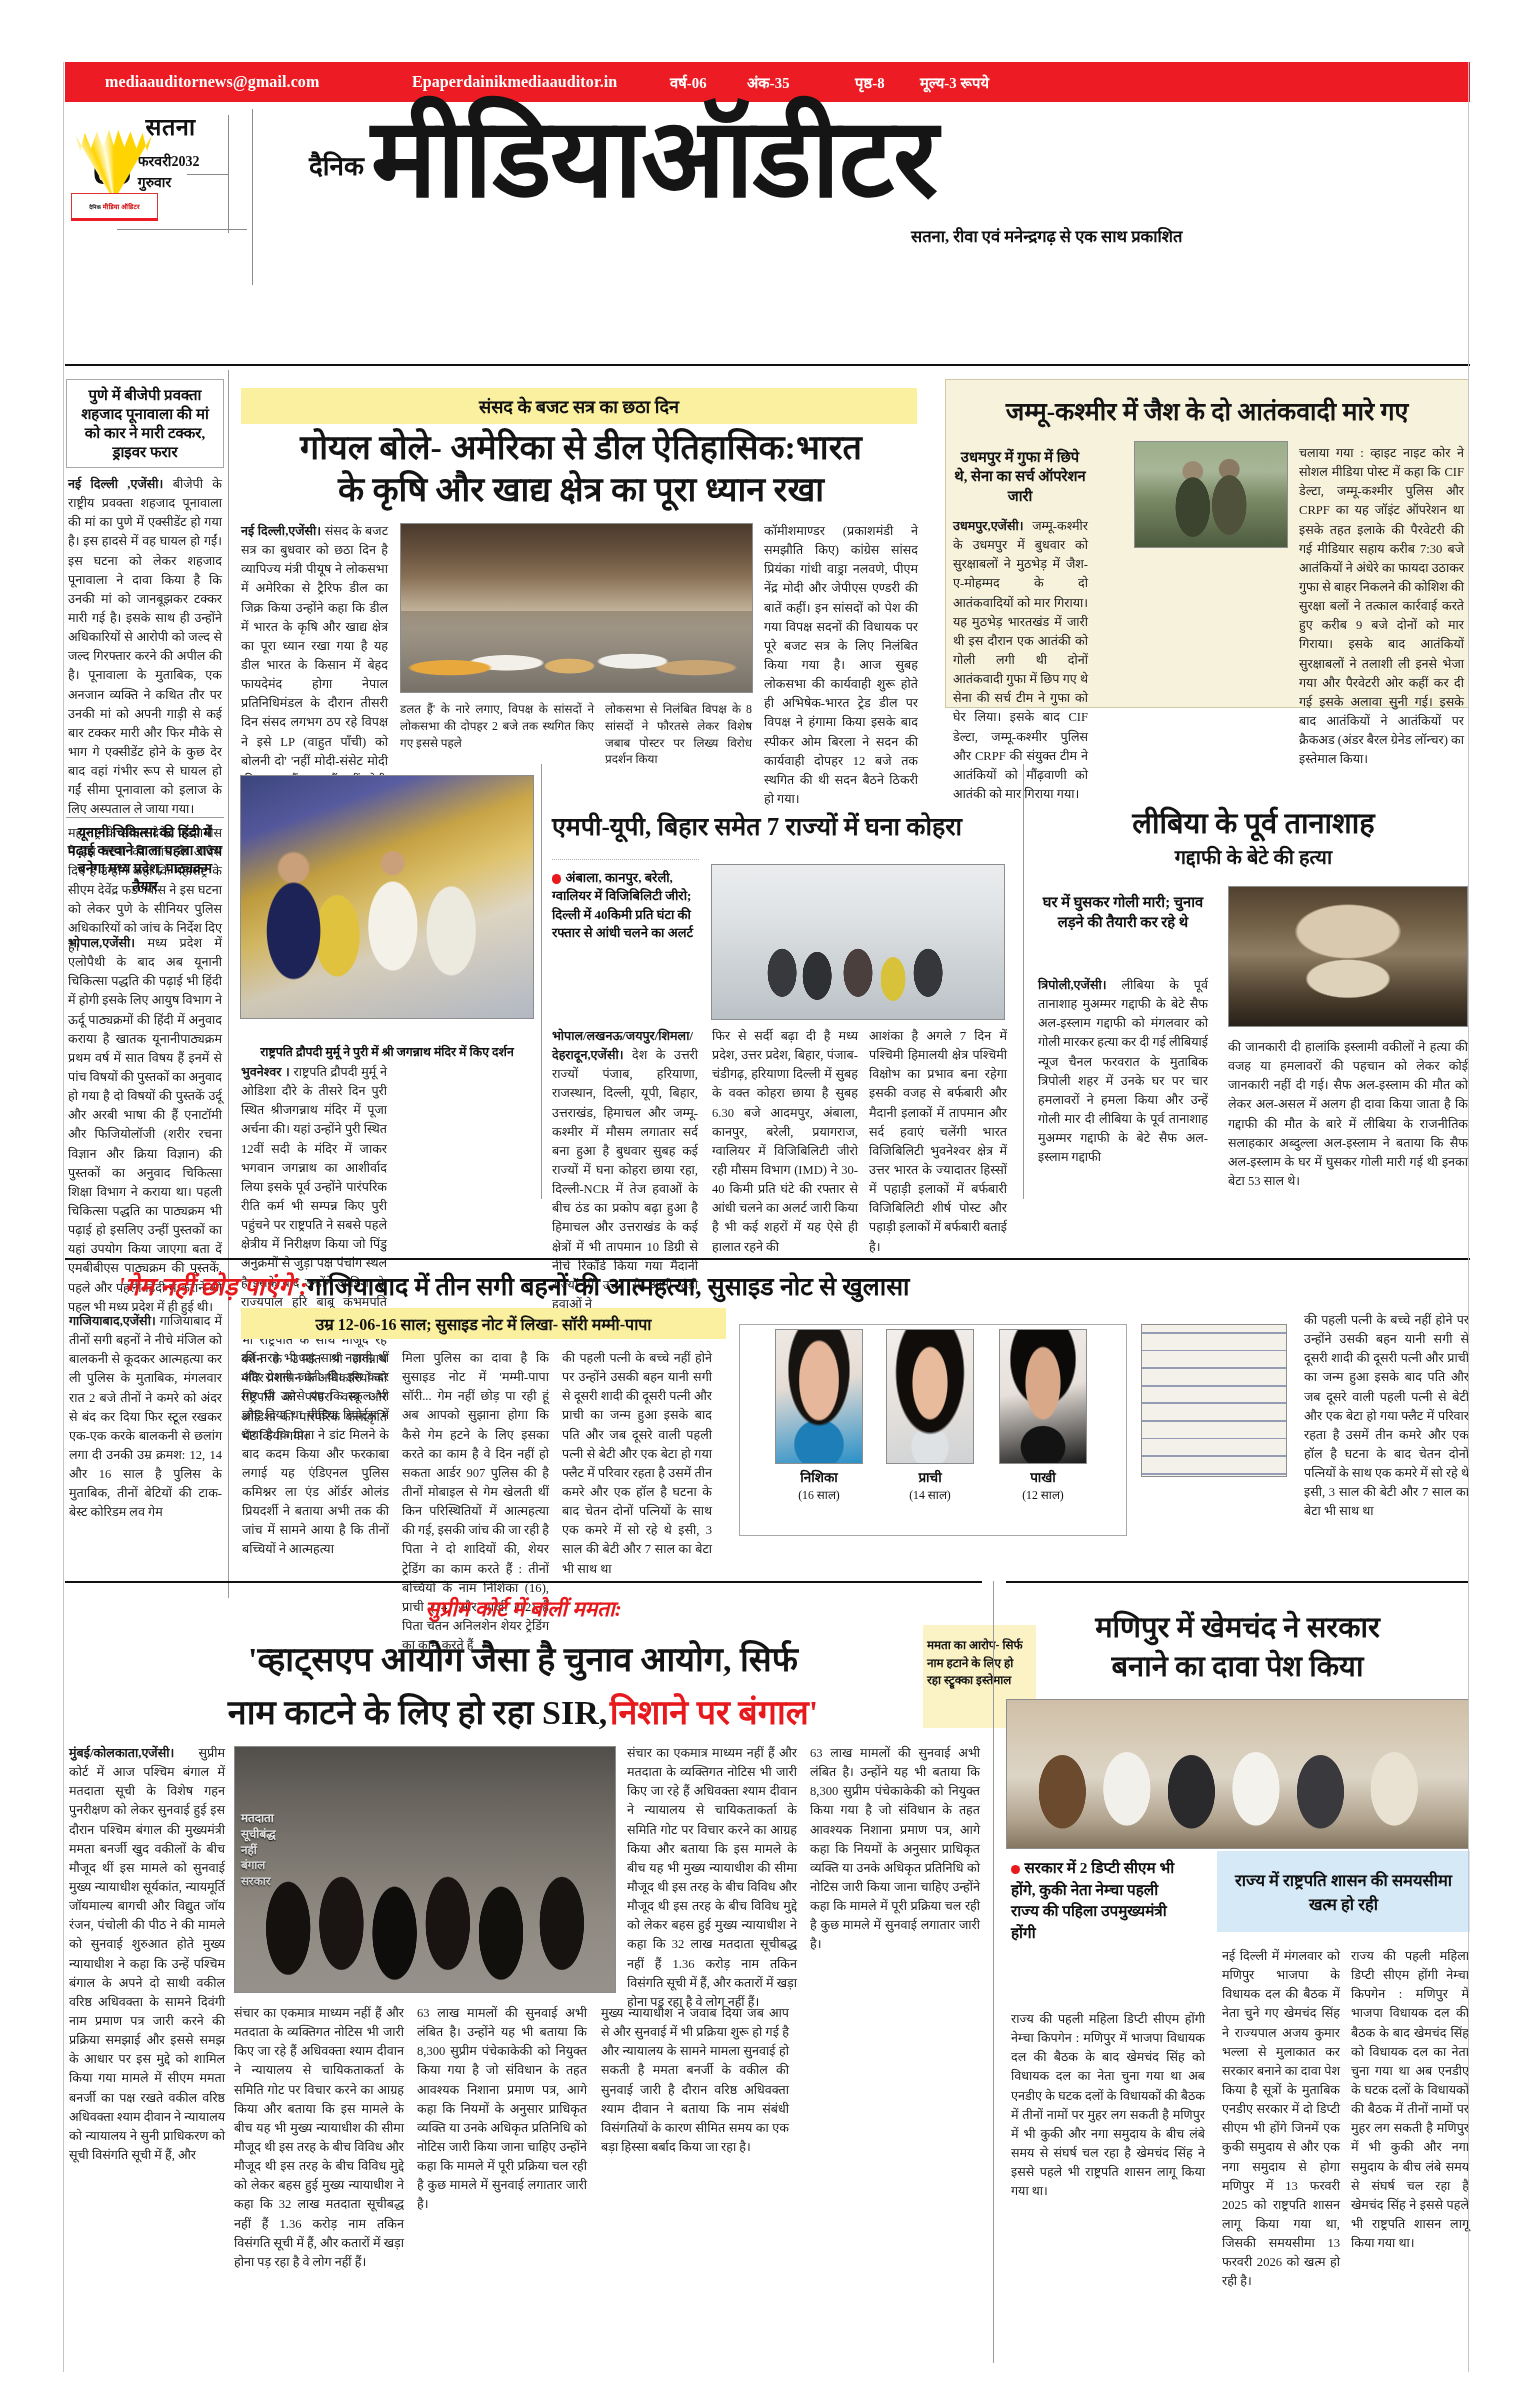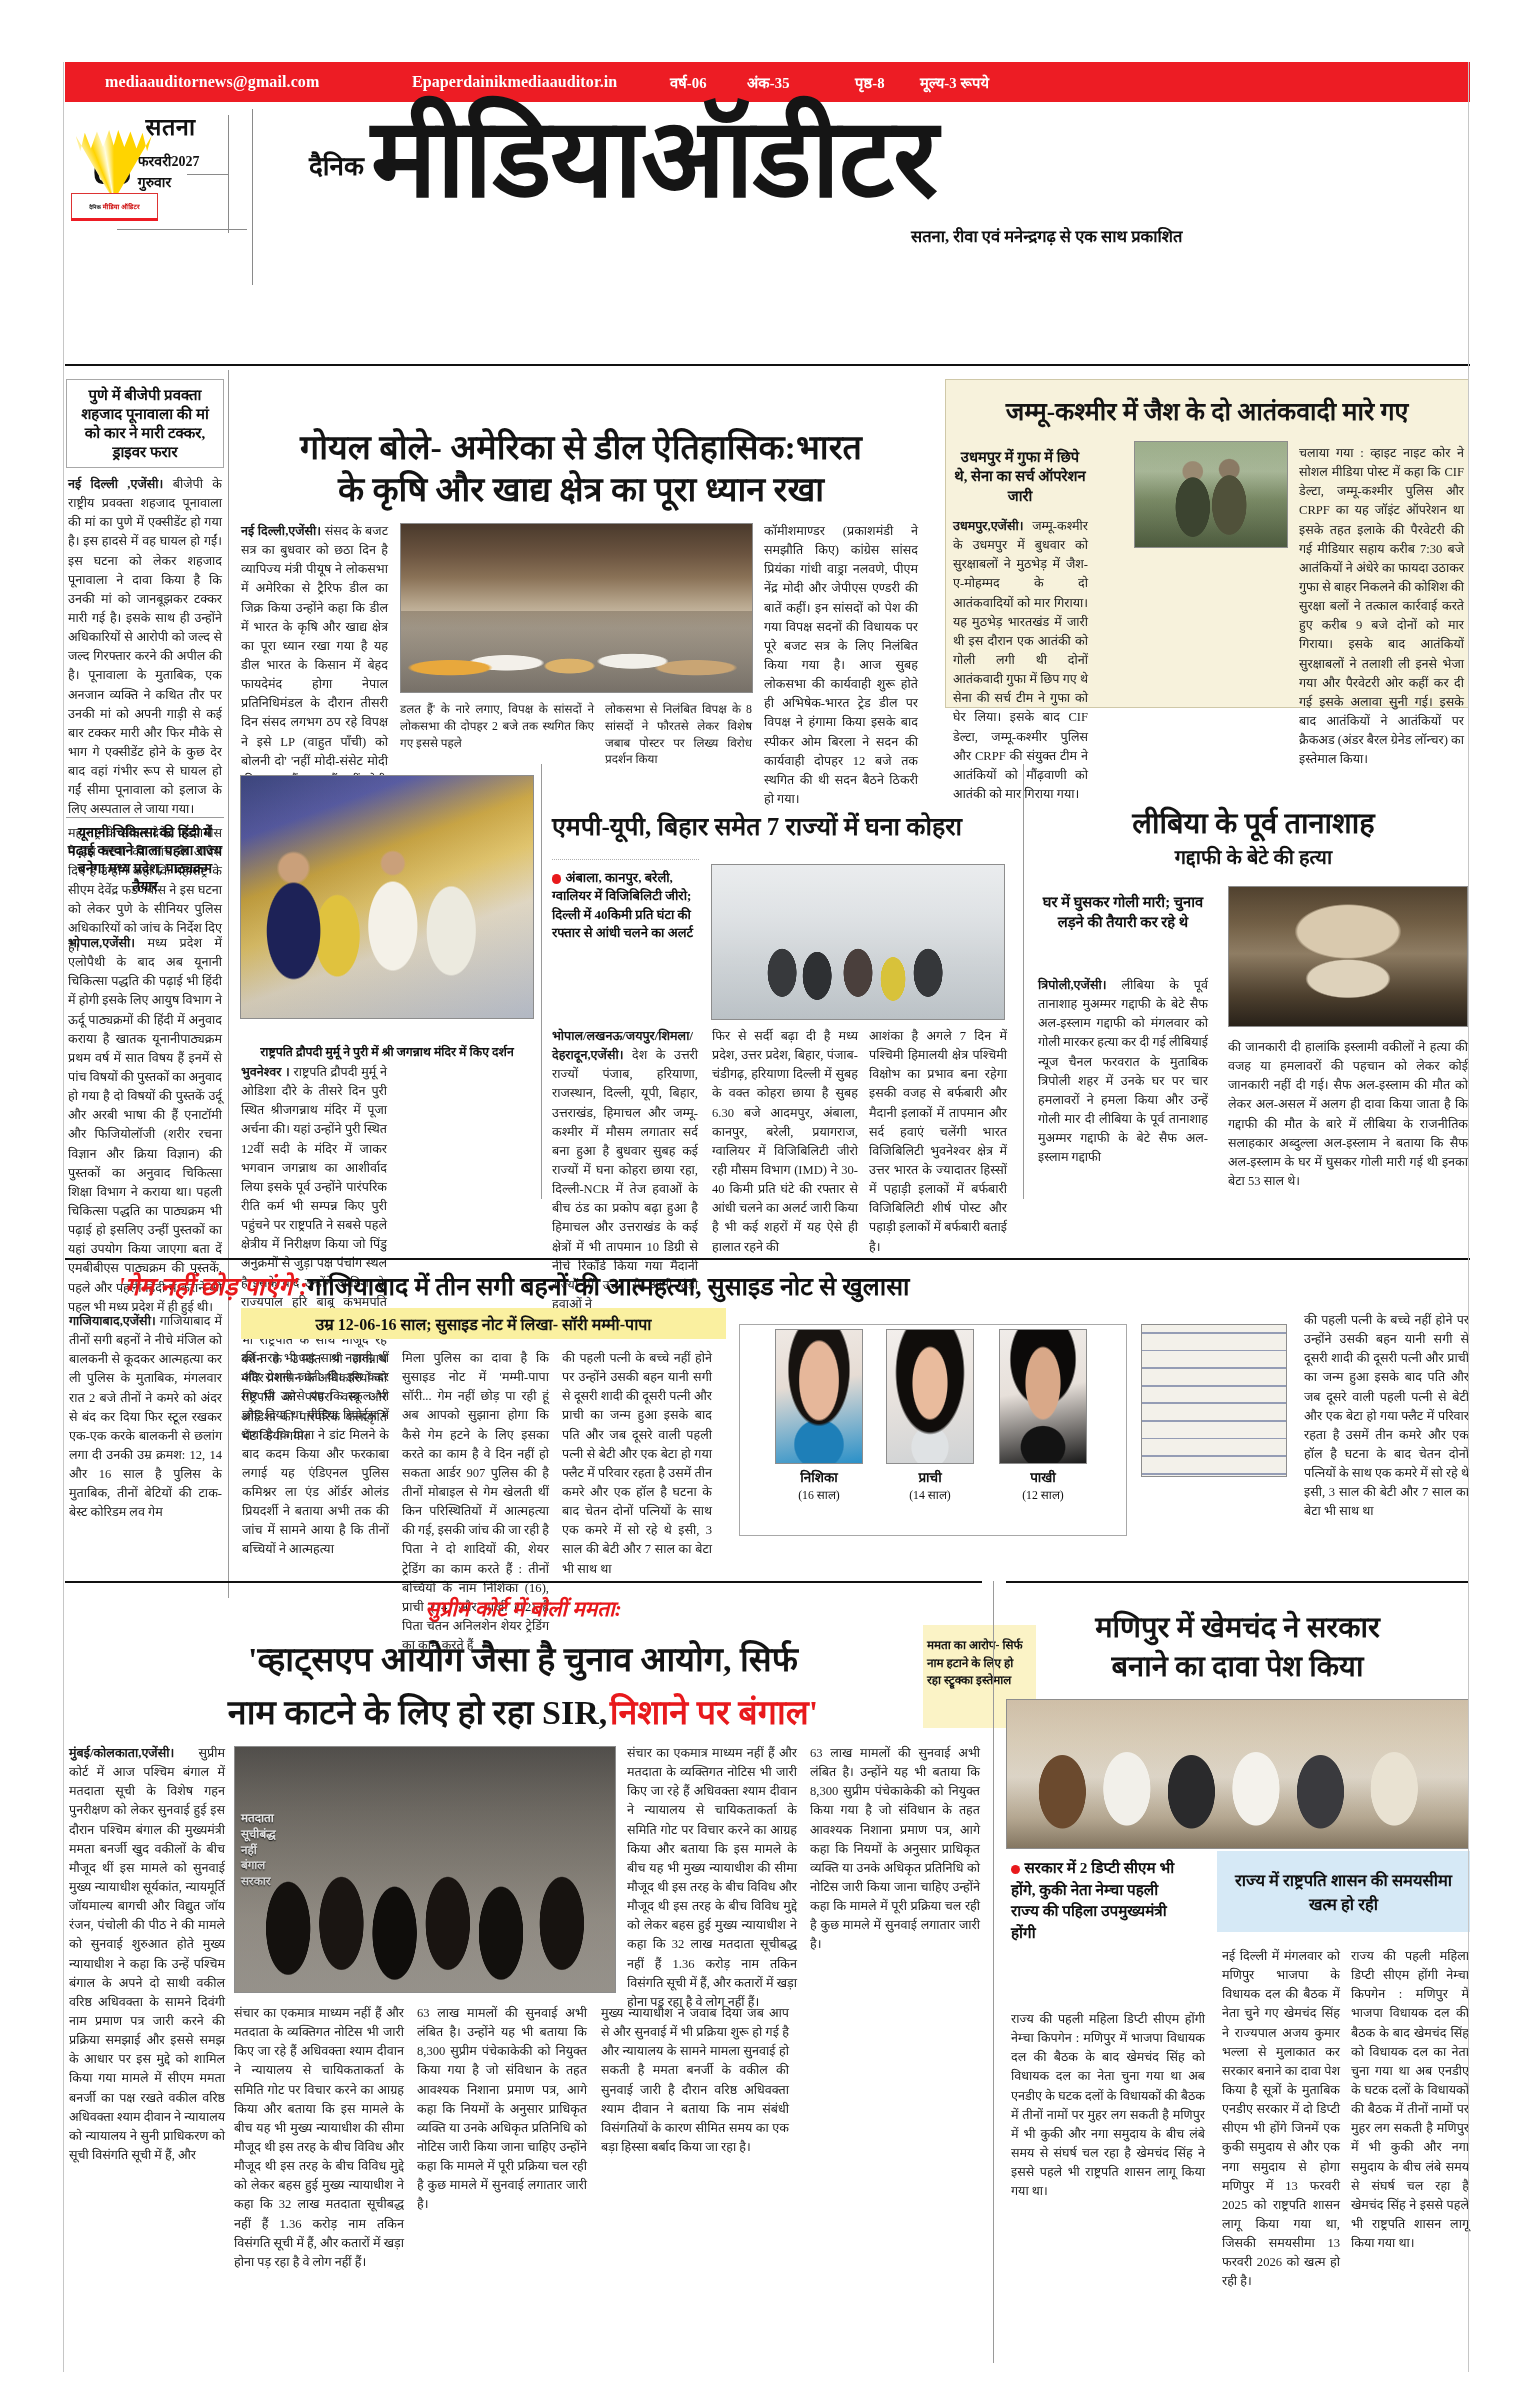--- a/index.html
+++ b/index.html
@@ -235,21 +235,21 @@
     <span class="tb tb-issue">अंक-35</span>
     <span class="tb tb-page">पृष्ठ-8</span>
     <span class="tb tb-price">मूल्य-3 रूपये</span>
   </div>
 
   <div class="masthead">
     <div class="city">सतना</div>
     <div class="datewrap">
       <div class="dateday">05</div>
       <div class="datecol">
-        <div>फरवरी2027</div>
+        <div>फरवरी2032</div>
         <div>गुरुवार</div>
       </div>
     </div>
     <div class="vline1"></div>
     <div class="hline1"></div>
     <div class="logo-daily">दैनिक</div>
     <div class="logo-main">मीडियाऑडीटर</div>
     <div class="logo-sub">सतना, रीवा एवं मनेन्द्रगढ़ से एक साथ प्रकाशित</div>
   </div>
 
@@ -279,20 +279,21 @@
   </div>
 
   <div class="hrule-thin" style="left:66px; top:817px; width:158px;"></div>
   <div style="position:absolute; left:66px; top:824px; width:158px; font-weight:bold; font-size:14px; line-height:1.28; text-align:center;">यूनानी चिकित्सा की हिंदी में पढ़ाई करवाने वाला पहला राज्य बनेगा मध्य प्रदेश, पाठ्यक्रम तैयार</div>
 
   <div style="position:absolute; left:68px; top:934px; width:154px;" class="col-text">
     <p><span class="lead">भोपाल,एजेंसी।</span>
        <span>मध्य प्रदेश में एलोपैथी के बाद अब यूनानी चिकित्सा पद्धति की पढ़ाई भी हिंदी में होगी इसके लिए आयुष विभाग ने ऊर्दू पाठ्यक्रमों की हिंदी में अनुवाद कराया है खातक यूनानीपाठ्यक्रम प्रथम वर्ष में सात विषय हैं इनमें से पांच विषयों की पुस्तकों का अनुवाद हो गया है दो विषयों की पुस्तकें उर्दू और अरबी भाषा की हैं एनाटॉमी और फिजियोलॉजी (शरीर रचना विज्ञान और क्रिया विज्ञान) की पुस्तकों का अनुवाद चिकित्सा शिक्षा विभाग ने कराया था। पहली चिकित्सा पद्धति का पाठ्यक्रम भी पढ़ाई हो इसलिए उन्हीं पुस्तकों का यहां उपयोग किया जाएगा बता दें एमबीबीएस पाठ्यक्रम की पुस्तकें, पहले और पहली हिंदी में कराने की पहल भी मध्य प्रदेश में ही हुई थी।</span></p>
   </div>
 
+  <div class="kicker-yellow" style="left:241px; top:388px; width:676px; height:36px; font-size:18px;">संसद के बजट सत्र का  छठा दिन</div>
 
   <div class="hl" style="left:237px; top:428px; width:688px; font-size:34px; text-align:center;">गोयल बोले- अमेरिका से डील ऐतिहासिक:भारत</div>
   <div class="hl" style="left:237px; top:470px; width:688px; font-size:34px; text-align:center;">के कृषि और खाद्य क्षेत्र का पूरा ध्यान रखा</div>
 
   <div class="photo ph-parliament" style="left:400px; top:523px; width:353px; height:170px;">
       <div class="ph-inner"></div>
     </div>
 
   <div style="position:absolute; left:241px; top:522px; width:147px;" class="col-text">
     <p><span class="lead">नई दिल्ली,एजेंसी।</span>

